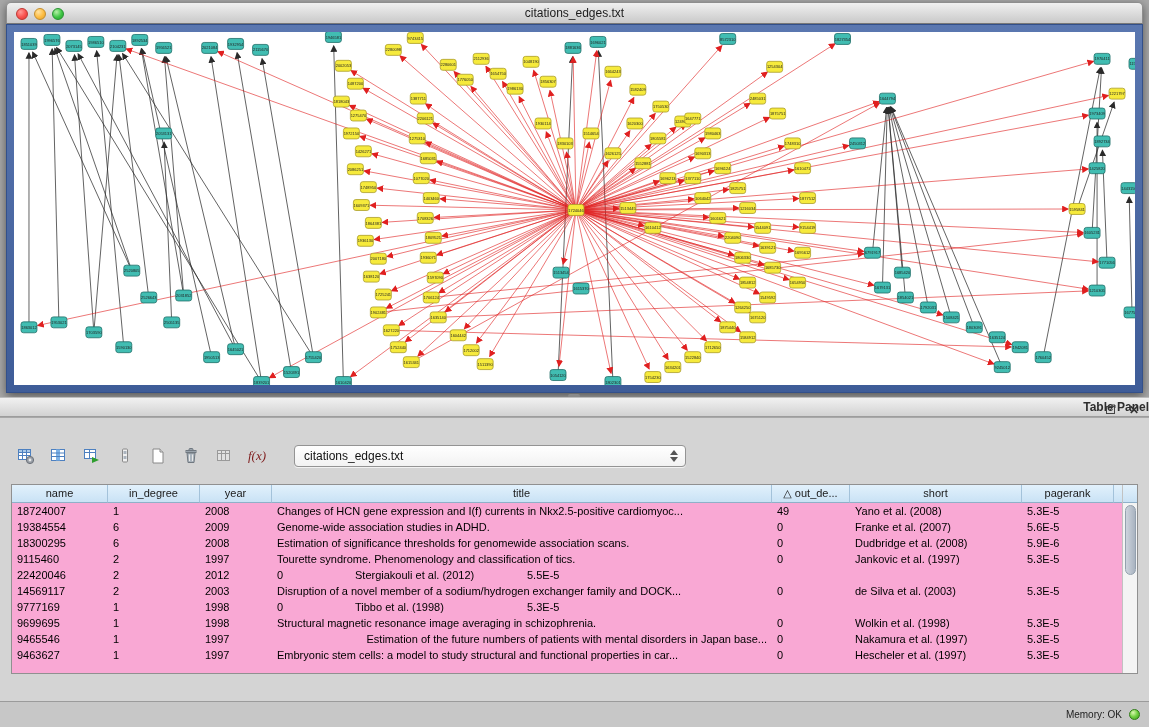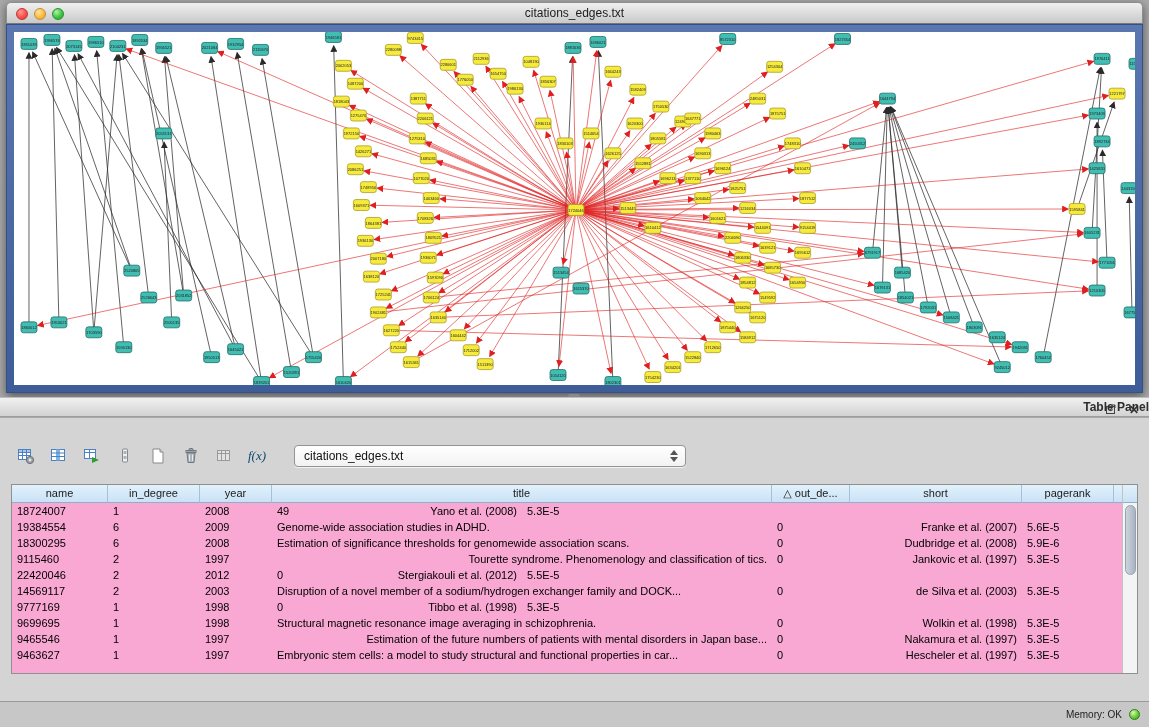--- a/index.html
+++ b/index.html
@@ -33,39 +33,39 @@
     background:linear-gradient(#f1f1f1,#d2d2d2); border-top:1px solid #bdbdbd; border-bottom:1px solid #9d9d9d; }
   .table-panel-header .panel-title { font-size:12px; font-weight:bold; color:#2e2e2e; line-height:18px; padding-left:24px;text-align:right; }
   .panel-header-icons { position:absolute; right:10px; top:3px; display:flex; gap:12px; align-items:center; }
   .close-glyph { font-size:12px; font-weight:bold; color:#333; line-height:12px; cursor:default; }
 
   .panel-body { position:absolute; top:418px; left:0; width:1149px; height:283px; background:#d4d4d4; }
 
   
   .panel-toolbar { position:absolute; top:22px; left:14px; right:14px; height:32px; display:flex; align-items:center; gap:9px; }
   .tbtn { width:24px; height:24px; display:flex; align-items:center; justify-content:center; border-radius:3px; }
-  .fx { font-family:"Liberation Serif", serif; font-style:italic; font-size:13px; color:#0c4a6e; }
+  .fx { font-family:"Liberation Serif", serif; font-style:italic; font-size:13px; color:#7f1d1d; }
   .combo { width:392px; height:22px; margin-left:16px; background:linear-gradient(#ffffff,#f2f2f2);
     border:1px solid #949494; border-radius:4px; display:flex; align-items:center; padding-left:9px;
     font-size:12px; color:#111; box-shadow:0 1px 0 rgba(255,255,255,.7); }
   .combo-arrows { margin-left:auto; margin-right:7px; display:flex; flex-direction:column; gap:2px; }
   .combo-arrows .up { width:0; height:0; border-left:4px solid transparent; border-right:4px solid transparent; border-bottom:5px solid #555; }
   .combo-arrows .down { width:0; height:0; border-left:4px solid transparent; border-right:4px solid transparent; border-top:5px solid #555; }
 
   
   .table-box { position:absolute; top:66px; left:11px; width:1127px; height:190px;
     background:#f9a8d4; border:1px solid #909090; display:flex; }
   .table-main { flex:1; overflow:hidden; }
   .thead { display:flex; height:18px; }
   .th { background:linear-gradient(#e2f1fc,#c9e2f5); border-right:1px solid #a3c2da; border-bottom:1px solid #8fb0c9;
     font-size:11px; color:#1a1a1a; text-align:center; line-height:17px; overflow:hidden; white-space:nowrap; }
   .th-filler { flex:1; background:linear-gradient(#e2f1fc,#c9e2f5); border-bottom:1px solid #8fb0c9; }
   .tr { display:flex; height:16px; }
   .td { font-size:11px; line-height:16px; padding:0 5px; white-space:nowrap; overflow:hidden; color:#000; }
-  .td.center { text-align:right; }
+  .td.center { text-align:left; }
   .vscroll { width:15px; border-left:1px solid #c2c2c2; background:#f4f4f4; display:flex; flex-direction:column; }
   .vscroll-corner { height:18px; background:linear-gradient(#e2f1fc,#c9e2f5); border-bottom:1px solid #8fb0c9; }
   .vscroll-thumb { margin:2px 2px; height:70px; width:11px; border-radius:6px;
     background:linear-gradient(90deg,#cdd4dd,#a9b3c0); border:1px solid #93a0ae; }
 
   
   .status-bar { position:absolute; top:701px; left:0; width:1149px; height:26px; background:#c7c7c7; border-top:1px solid #9b9b9b; }
   .memory-label { position:absolute; right:27px; top:7px; font-size:10px; color:#222; }
   .memory-indicator { position:absolute; right:9px; top:7px; width:11px; height:11px; border-radius:50%;
     background:radial-gradient(circle at 35% 30%, #dcf7b0, #6fcf3f 50%, #3e9a1e); border:1px solid #2e7d14; }
@@ -947,20 +947,21 @@
           <div class="th" style="width: 78px;"><span>△ </span><span>out_de...</span></div>
           <div class="th" style="width: 172px;"><span>short</span></div>
           <div class="th" style="width: 92px;"><span>pagerank</span></div>
           <div class="th-filler"></div>
         </div>
       <div id="tbody">
           <div class="tr">
             <div class="td" style="width: 96px;">18724007</div>
             <div class="td" style="width: 92px;">1</div>
             <div class="td" style="width: 72px;">2008</div>
+            <div class="td" style="width: 500px;">Changes of HCN gene expression and I(f) currents in Nkx2.5-positive cardiomyoc...</div>
             <div class="td" style="width: 78px;">49</div>
             <div class="td center" style="width: 172px;">Yano et al. (2008)</div>
             <div class="td" style="width: 92px;">5.3E-5</div>
           </div>
           <div class="tr">
             <div class="td" style="width: 96px;">19384554</div>
             <div class="td" style="width: 92px;">6</div>
             <div class="td" style="width: 72px;">2009</div>
             <div class="td" style="width: 500px;">Genome-wide association studies in ADHD.</div>
             <div class="td" style="width: 78px;">0</div>
@@ -973,21 +974,21 @@
             <div class="td" style="width: 72px;">2008</div>
             <div class="td" style="width: 500px;">Estimation of significance thresholds for genomewide association scans.</div>
             <div class="td" style="width: 78px;">0</div>
             <div class="td center" style="width: 172px;">Dudbridge et al. (2008)</div>
             <div class="td" style="width: 92px;">5.9E-6</div>
           </div>
           <div class="tr">
             <div class="td" style="width: 96px;">9115460</div>
             <div class="td" style="width: 92px;">2</div>
             <div class="td" style="width: 72px;">1997</div>
-            <div class="td" style="width: 500px; text-align: right;">Tourette syndrome. Phenomenology and classification of tics.</div>
+            <div class="td" style="width: 500px;">Tourette syndrome. Phenomenology and classification of tics.</div>
             <div class="td" style="width: 78px;">0</div>
             <div class="td center" style="width: 172px;">Jankovic et al. (1997)</div>
             <div class="td" style="width: 92px;">5.3E-5</div>
           </div>
           <div class="tr">
             <div class="td" style="width: 96px;">22420046</div>
             <div class="td" style="width: 92px;">2</div>
             <div class="td" style="width: 72px;">2012</div>
             <div class="td" style="width: 78px;">0</div>
             <div class="td center" style="width: 172px;">Stergiakouli et al. (2012)</div>

